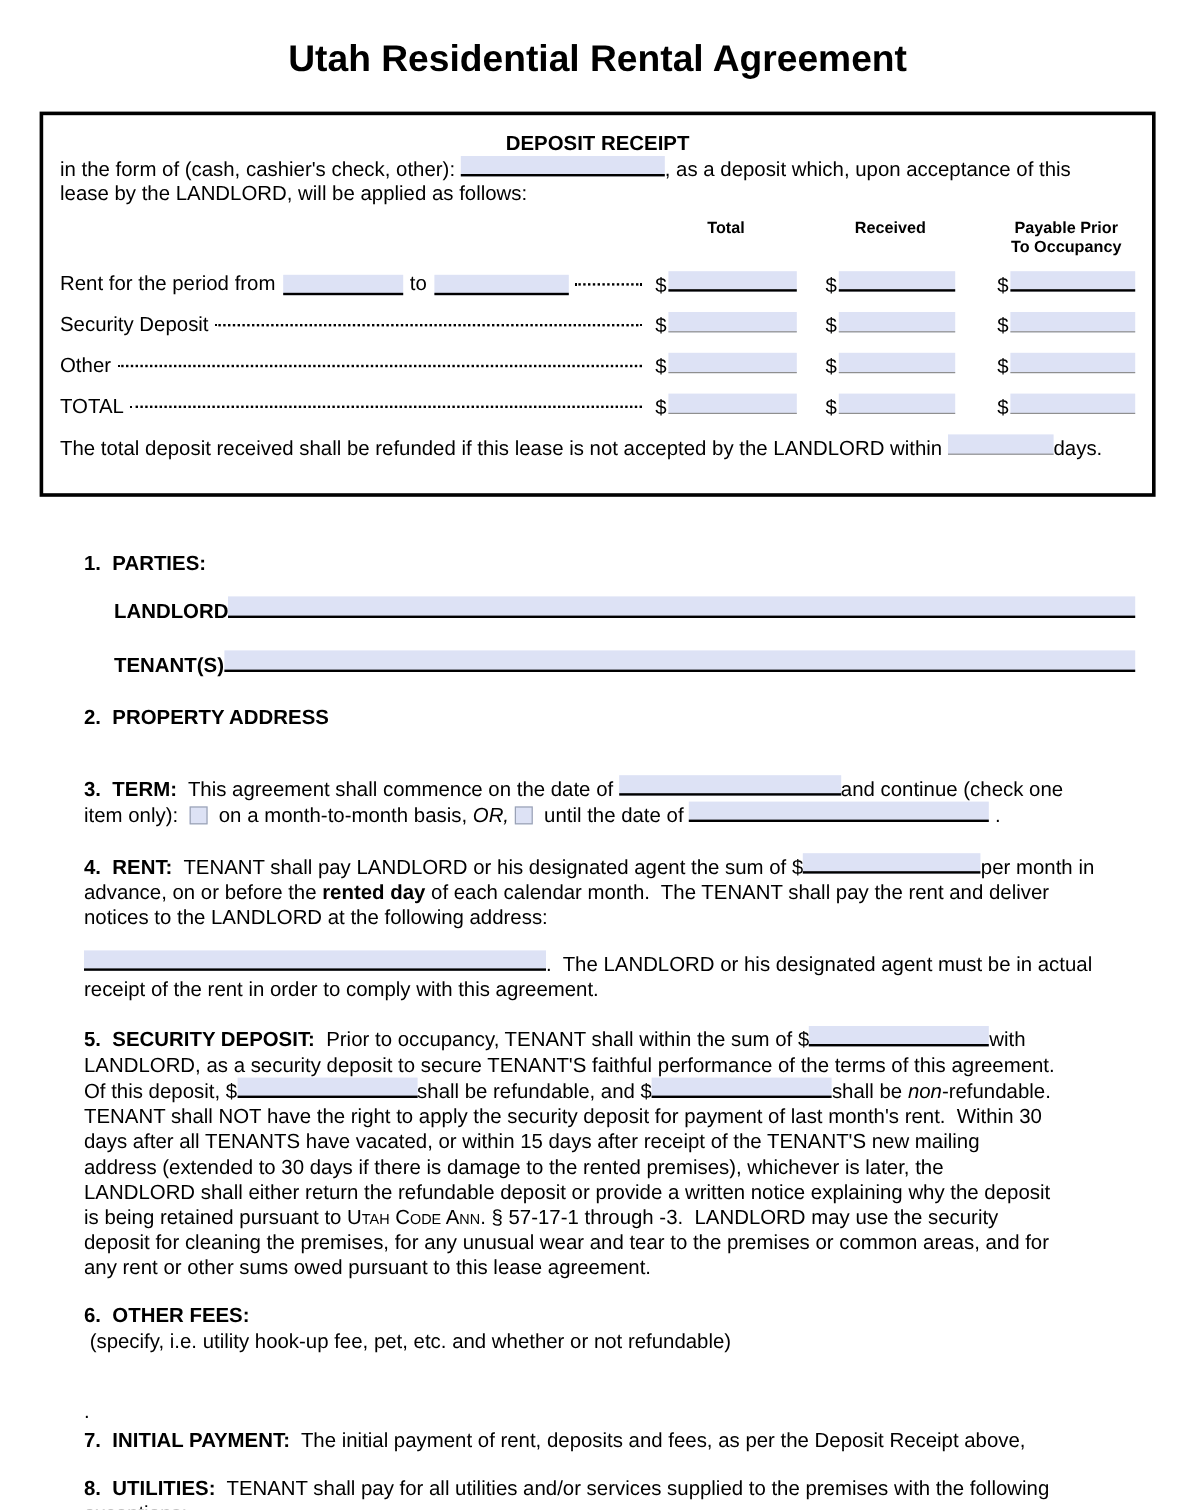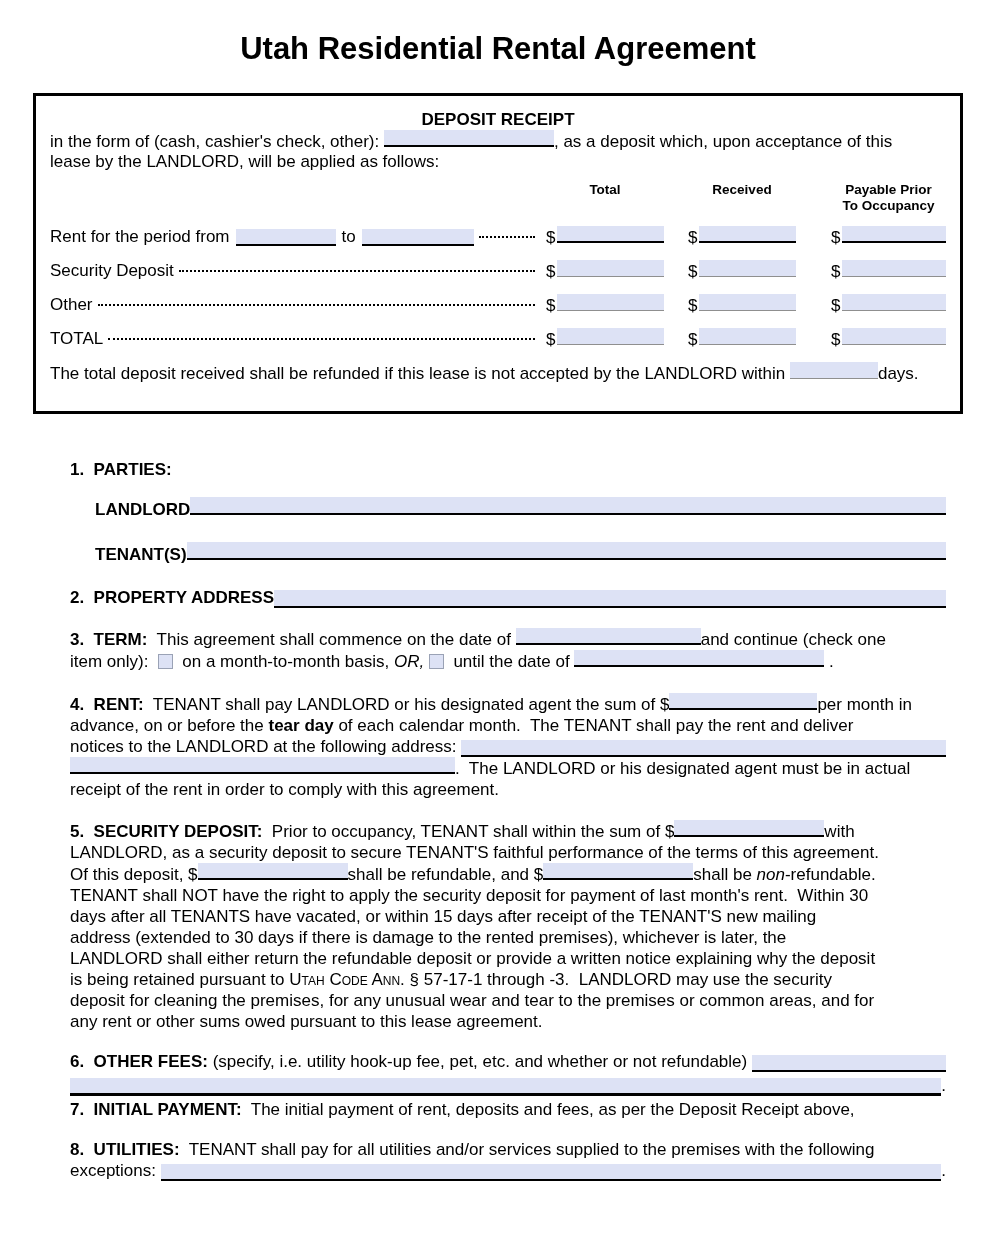--- a/index.html
+++ b/index.html
@@ -29,21 +29,21 @@
   .c1{width:118px;margin-left:6px}.c2{width:108px;margin-left:24px}.c3{width:115px;margin-left:35px}
   .mf{flex:1 1 auto;height:15px;background:#dde2f5;border-bottom:2px solid #000;margin-left:2px;}
   .mf.gray{border-bottom:1px solid #8f8f8f;height:16px;}
   .hdr{display:flex;margin-top:10px;font-size:13.5px;font-weight:bold;line-height:16px;}
   .hsp{flex:1 1 auto}
   .hc{text-align:center;}
   .hc1{width:118px;margin-left:6px}.hc2{width:108px;margin-left:24px}.hc3{width:115px;margin-left:35px}
   
   .bodywrap{margin:0 50px 0 70px;}
   .sub{display:flex;align-items:baseline;margin-left:25px;font-size:17px;line-height:22px;}
-  .flln{display:flex;align-items:flex-end;font-size:17px;line-height:21px;}
+  .flln{display:flex;align-items:flex-start;font-size:17px;line-height:21px;flex-direction:column;}
   .ul2{flex:1 1 auto;height:16px;background:#dde2f5;border-bottom:2px solid #000;}
   .cb{display:inline-block;width:13px;height:13px;background:#dde2f5;border:1px solid #9aa2b5;vertical-align:-2px;}
 </style>
 </head>
 <body>
 
 <div class="page">
 
   <h1 class="title">Utah Residential Rental Agreement</h1>
 
@@ -160,21 +160,21 @@
 
     <div class="flln mt21">
         <span class="b pre">2.  PROPERTY ADDRESS</span>
         <span class="ul2"></span>
       </div>
 
     <div class="ln mt20"><span class="b">3.  TERM:</span><span>  This agreement shall commence on the date of </span><span class="ifld w185"></span><span>and continue (check one</span></div>
     <div class="ln"><span>item only):  </span><span class="cb"></span><span>  on a month-to-month basis, </span><span class="i">OR,</span><span> </span><span class="cb"></span><span>  until the date of </span><span class="ifld w250"></span><span> .</span></div>
 
     <div class="ln mt21"><span class="b">4.  RENT:</span><span>  TENANT shall pay LANDLORD or his designated agent the sum of $</span><span class="ifld w148"></span><span>per month in</span></div>
-    <div class="ln"><span>advance, on or before the </span><span class="b">tear day</span><span> of each calendar month.  The TENANT shall pay the rent and deliver</span></div>
+    <div class="ln"><span>advance, on or before the </span><span class="b">rented day</span><span> of each calendar month.  The TENANT shall pay the rent and deliver</span></div>
     <div class="flln">
         <span class="pre">notices to the LANDLORD at the following address: </span>
         <span class="ffld"></span>
       </div>
     <div class="ln"><span class="ifld w385"></span><span>.  The LANDLORD or his designated agent must be in actual</span></div>
     <div class="ln"><span>receipt of the rent in order to comply with this agreement.</span></div>
 
     <div class="ln mt20"><span class="b">5.  SECURITY DEPOSIT:</span><span>  Prior to occupancy, TENANT shall within the sum of $</span><span class="ifld w150"></span><span>with</span></div>
     <div class="ln"><span>LANDLORD, as a security deposit to secure TENANT'S faithful performance of the terms of this agreement.</span></div>
     <div class="ln"><span>Of this deposit, $</span><span class="ifld w150"></span><span>shall be refundable, and $</span><span class="ifld w150"></span><span>shall be </span><span class="i">non</span><span>-refundable.</span></div>

